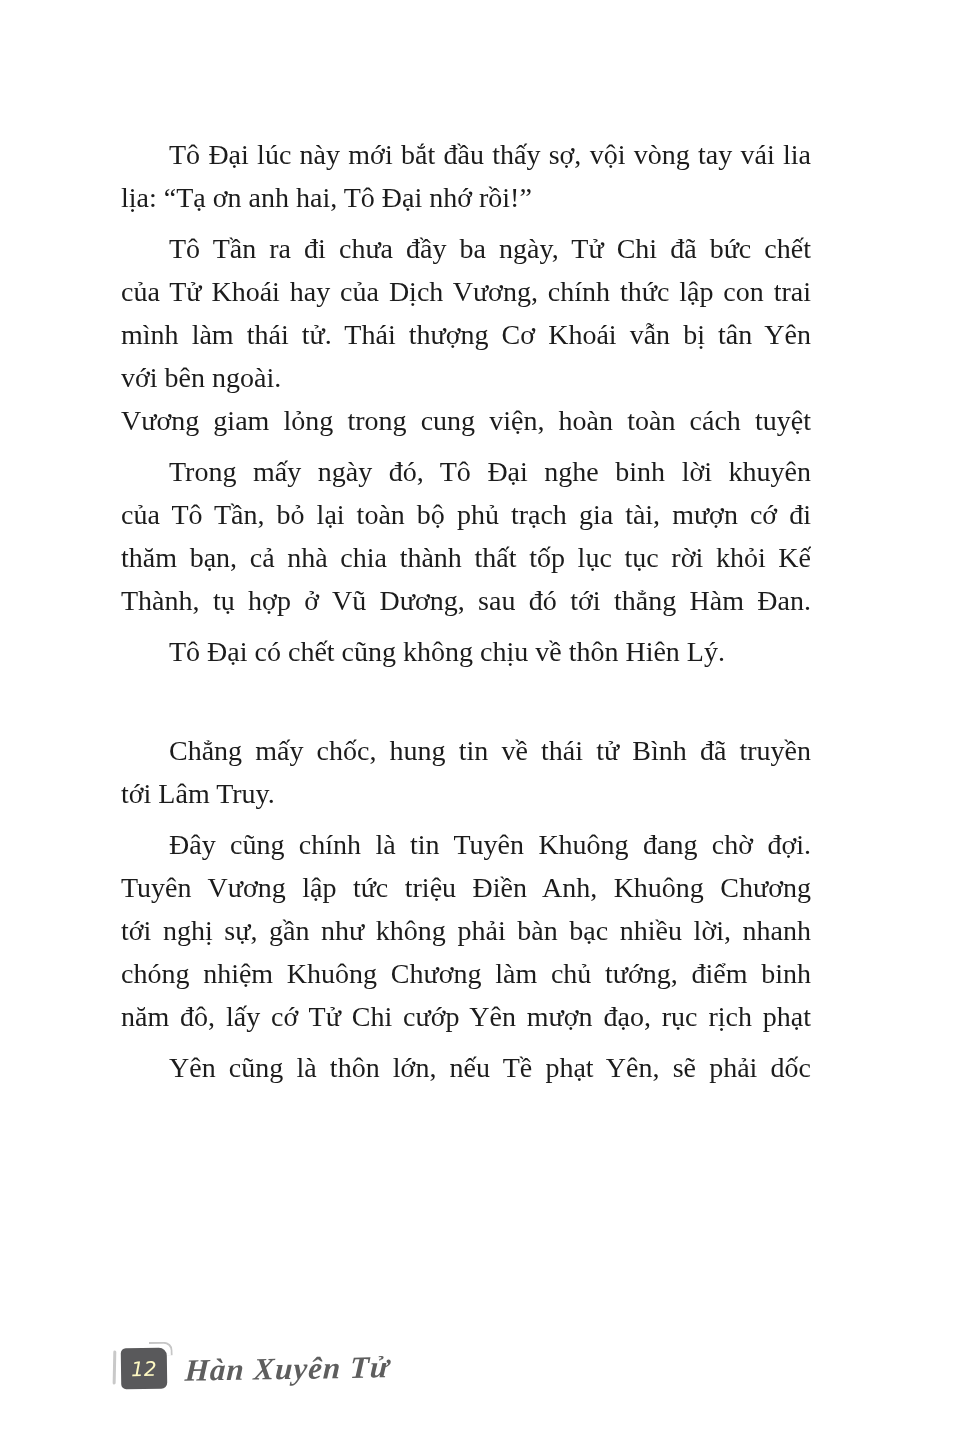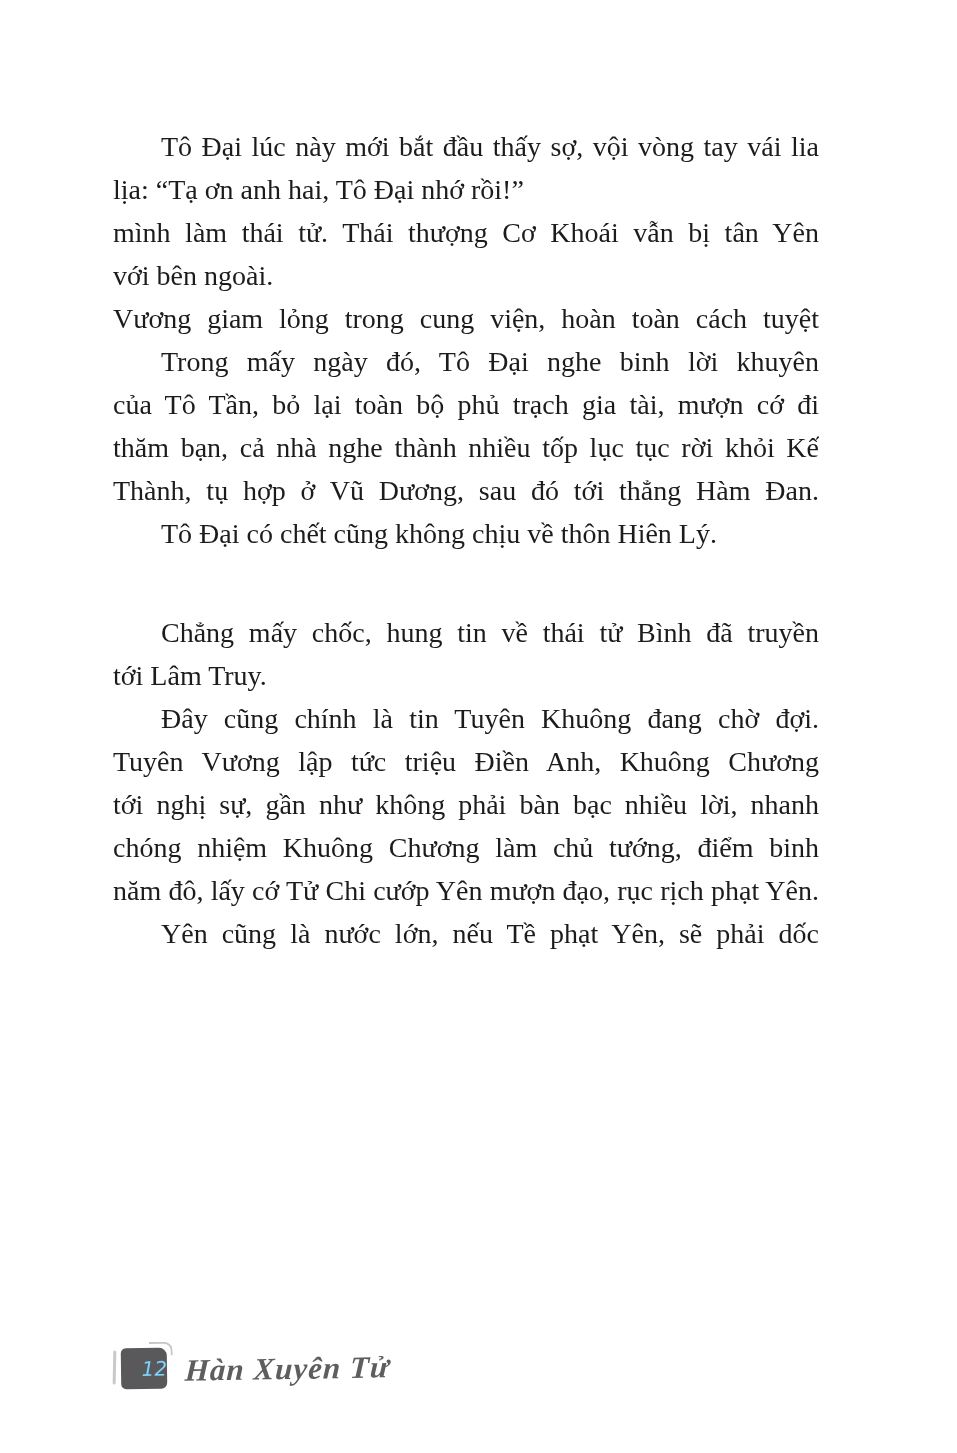--- a/index.html
+++ b/index.html
@@ -16,21 +16,21 @@
     font-family: "Liberation Serif", "DejaVu Serif", serif;
   }
   .text-column {
     position: absolute;
     left: 113px;
     top: 125px;
     width: 706px;
     color: #1c1c1c;
     font-size: 28px;
   }
-  .para { margin: 0; padding: 0; }
+  .para { margin: 8px; padding: 0; }
   .para.gap { margin-top: 56px; }
   .line {
     height: 43px;
     line-height: 43px;
     text-align: justify;
     text-align-last: justify;
     overflow: hidden;
   }
   .line.first { text-indent: 48px; }
   .line.last { text-align-last: left; }
@@ -45,22 +45,22 @@
   }
   .stamp {
     position: relative;
     width: 46px;
     height: 41px;
     background: #59595b;
     border-radius: 5px 8px 6px 5px;
     transform: rotate(-0.8deg);
     display: flex;
     align-items: center;
-    justify-content: flex-end;
-    color: #7dd3fc;
+    justify-content: center;
+    color: #fef9c3;
     font-family: "DejaVu Sans", sans-serif;
     font-size: 20px;
     font-style: italic;
   }
   .stamp::before {
     content: "";
     position: absolute;
     left: -8px;
     top: 2px;
     width: 3px;
@@ -96,46 +96,48 @@
 
 <div class="page">
 
   <main class="text-column">
 
   <div class="para">
         <div class="line first">Tô Đại lúc này mới bắt đầu thấy sợ, vội vòng tay vái lia</div>
         <div class="line last">lịa: “Tạ ơn anh hai, Tô Đại nhớ rồi!”</div>
       </div>
       <div class="para">
+        <div class="line first">Tô Tần ra đi chưa đầy ba ngày, Tử Chi đã bức chết</div>
+        <div class="line">của Tử Khoái hay của Dịch Vương, chính thức lập con trai</div>
         <div class="line">mình làm thái tử. Thái thượng Cơ Khoái vẫn bị tân Yên</div>
         <div class="line last">với bên ngoài.</div>
         <div class="line">Vương giam lỏng trong cung viện, hoàn toàn cách tuyệt</div>
       </div>
       <div class="para">
         <div class="line first">Trong mấy ngày đó, Tô Đại nghe binh lời khuyên</div>
         <div class="line">của Tô Tần, bỏ lại toàn bộ phủ trạch gia tài, mượn cớ đi</div>
-        <div class="line">thăm bạn, cả nhà nghe thành nhiều tốp lục tục rời khỏi Kế</div>
+        <div class="line">thăm bạn, cả nhà chia thành thất tốp lục tục rời khỏi Kế</div>
         <div class="line">Thành, tụ hợp ở Vũ Dương, sau đó tới thẳng Hàm Đan.</div>
       </div>
       <div class="para">
         <div class="line first last">Tô Đại có chết cũng không chịu về thôn Hiên Lý.</div>
       </div>
       <div class="para gap">
         <div class="line first">Chẳng mấy chốc, hung tin về thái tử Bình đã truyền</div>
         <div class="line last">tới Lâm Truy.</div>
       </div>
       <div class="para">
         <div class="line first">Đây cũng chính là tin Tuyên Khuông đang chờ đợi.</div>
         <div class="line">Tuyên Vương lập tức triệu Điền Anh, Khuông Chương</div>
         <div class="line">tới nghị sự, gần như không phải bàn bạc nhiều lời, nhanh</div>
         <div class="line">chóng nhiệm Khuông Chương làm chủ tướng, điểm binh</div>
         <div class="line">năm đô, lấy cớ Tử Chi cướp Yên mượn đạo, rục rịch phạt Yên.</div>
       </div>
       <div class="para">
-        <div class="line first">Yên cũng là nước lớn, nếu Tề phạt Yên, sẽ phải dốc</div>
+        <div class="line first">Yên cũng là thôn lớn, nếu Tề phạt Yên, sẽ phải dốc</div>
       </div>
     </main>
 
   <footer class="footer">
     <div class="stamp">
       <span>12</span>
     </div>
     <div class="logo">Hàn Xuyên Tử</div>
   </footer>
 

